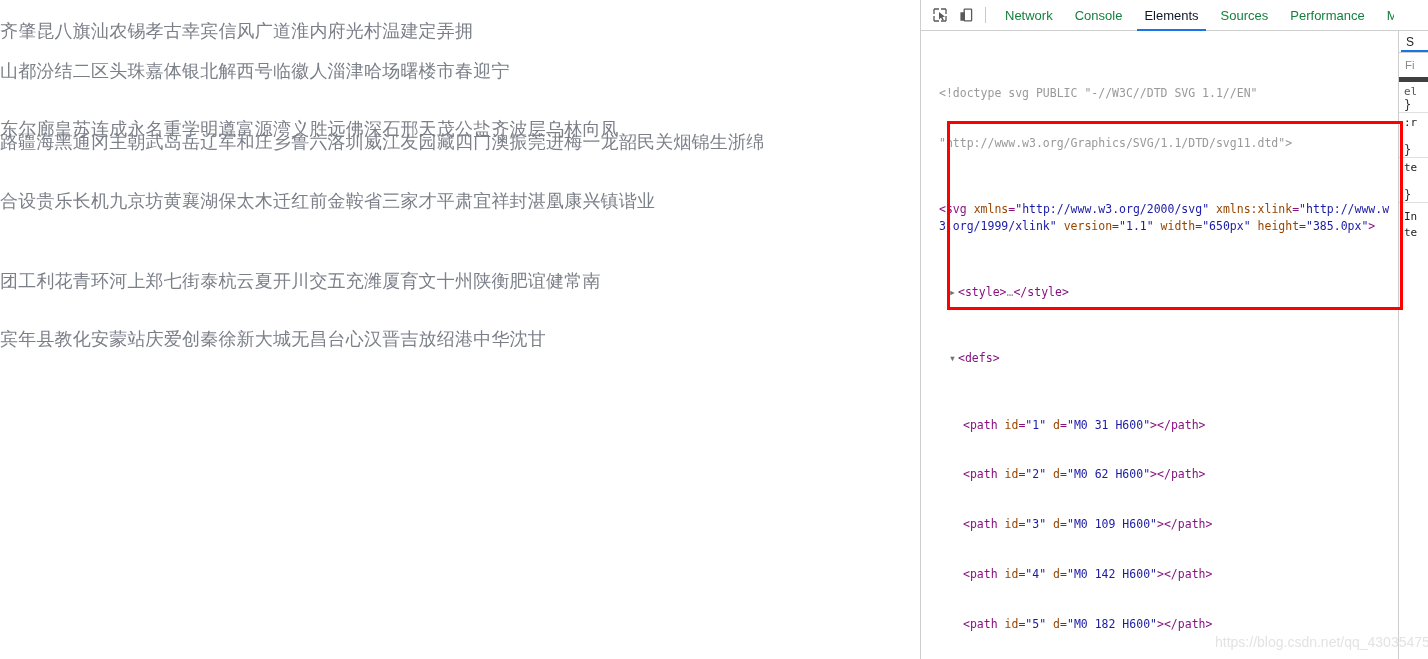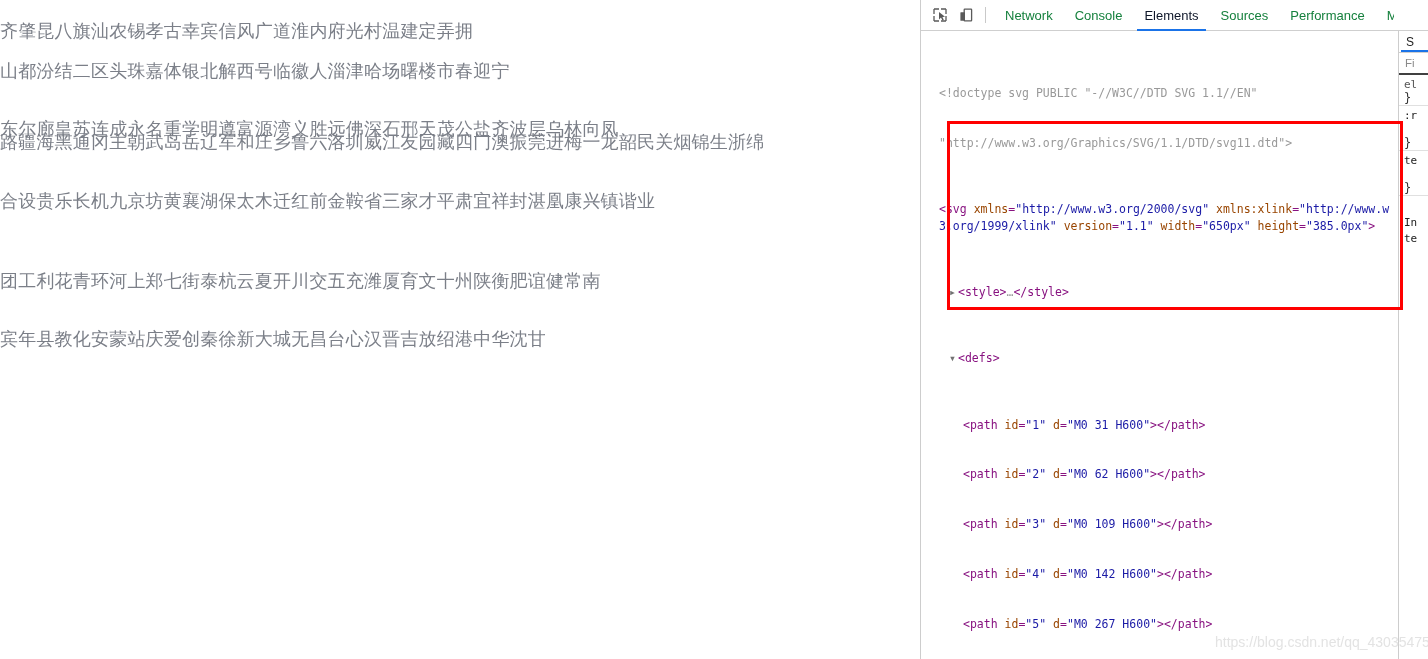--- a/index.html
+++ b/index.html
@@ -134,21 +134,21 @@
   .sp-tabbar {
     height: 22px; border-bottom: 1px solid #cfcfcf;
     display: flex; align-items: center; padding-left: 7px;
     font-size: 12px; color: #222; position: relative; overflow: hidden;
   }
   .sp-tabbar::after {
     content: ""; position: absolute; left: 2px; right: -40px; bottom: 0;
     height: 2px; background: #1a73e8;
   }
   .sp-filter {
-    height: 22px; border-bottom: 2px solid #404040;
+    height: 29px; border-bottom: 5px solid #404040;
     display:flex; align-items:center; padding-left:6px;
     font-size: 11.5px; color: #8a8a8a; overflow: hidden; text-align: right;
   }
   .sp-rule {
     font-family: "DejaVu Sans Mono", "Liberation Mono", monospace;
     font-size: 11px; color: #555;
     padding-left: 5px; overflow: hidden; white-space: nowrap;
   }
   .sp-rule.h { color: #222; }
   .sp-sep { border-top: 1px solid #e0e0e0; }
@@ -230,21 +230,21 @@
         <div class="ln ind1"><span class="punct">&lt;</span><span class="tag">svg</span><span class="attr"> xmlns</span><span class="punct">=</span><span class="val">"http://www.w3.org/2000/svg"</span><span class="attr"> xmlns:xlink</span><span class="punct">=</span><span class="val">"http://www.w3.org/1999/xlink"</span><span class="attr"> version</span><span class="punct">=</span><span class="val">"1.1"</span><span class="attr"> width</span><span class="punct">=</span><span class="val">"650px"</span><span class="attr"> height</span><span class="punct">=</span><span class="val">"385.0px"</span><span class="punct">&gt;</span></div>
 
         <div class="ln ind2"><span class="arrow">▸</span><span class="punct">&lt;</span><span class="tag">style</span><span class="punct">&gt;</span><span class="dtd">…</span><span class="punct">&lt;/</span><span class="tag">style</span><span class="punct">&gt;</span></div>
 
         <div class="ln ind2"><span class="arrow">▾</span><span class="punct">&lt;</span><span class="tag">defs</span><span class="punct">&gt;</span></div>
 
         <div class="ln ind3"><span class="punct">&lt;</span><span class="tag">path</span><span class="attr"> id</span><span class="punct">=</span><span class="val">"<span>1</span>"</span><span class="attr"> d</span><span class="punct">=</span><span class="val">"<span>M0 31 H600</span>"</span><span class="punct">&gt;&lt;/</span><span class="tag">path</span><span class="punct">&gt;</span></div>
         <div class="ln ind3"><span class="punct">&lt;</span><span class="tag">path</span><span class="attr"> id</span><span class="punct">=</span><span class="val">"<span>2</span>"</span><span class="attr"> d</span><span class="punct">=</span><span class="val">"<span>M0 62 H600</span>"</span><span class="punct">&gt;&lt;/</span><span class="tag">path</span><span class="punct">&gt;</span></div>
         <div class="ln ind3"><span class="punct">&lt;</span><span class="tag">path</span><span class="attr"> id</span><span class="punct">=</span><span class="val">"<span>3</span>"</span><span class="attr"> d</span><span class="punct">=</span><span class="val">"<span>M0 109 H600</span>"</span><span class="punct">&gt;&lt;/</span><span class="tag">path</span><span class="punct">&gt;</span></div>
         <div class="ln ind3"><span class="punct">&lt;</span><span class="tag">path</span><span class="attr"> id</span><span class="punct">=</span><span class="val">"<span>4</span>"</span><span class="attr"> d</span><span class="punct">=</span><span class="val">"<span>M0 142 H600</span>"</span><span class="punct">&gt;&lt;/</span><span class="tag">path</span><span class="punct">&gt;</span></div>
-        <div class="ln ind3"><span class="punct">&lt;</span><span class="tag">path</span><span class="attr"> id</span><span class="punct">=</span><span class="val">"<span>5</span>"</span><span class="attr"> d</span><span class="punct">=</span><span class="val">"<span>M0 267 H600</span>"</span><span class="punct">&gt;&lt;/</span><span class="tag">path</span><span class="punct">&gt;</span></div>
+        <div class="ln ind3"><span class="punct">&lt;</span><span class="tag">path</span><span class="attr"> id</span><span class="punct">=</span><span class="val">"<span>5</span>"</span><span class="attr"> d</span><span class="punct">=</span><span class="val">"<span>M0 182 H600</span>"</span><span class="punct">&gt;&lt;/</span><span class="tag">path</span><span class="punct">&gt;</span></div>
         
         
         
 
         
 
         
 
         
 
@@ -274,21 +274,21 @@
         </div>
       <div class="sp-filter">
           <span>Fi</span>
         </div>
       <div class="sp-rule" style="padding-top:3px"><span>el</span></div>
       <div class="sp-brace"><span>}</span></div>
       <div class="sp-rule sp-sep h" style="padding-top:3px"><span>:r</span></div>
       <div class="sp-brace" style="padding-top:14px"><span>}</span></div>
       <div class="sp-rule sp-sep h" style="padding-top:3px"><span>te</span></div>
       <div class="sp-brace" style="padding-top:14px"><span>}</span></div>
-      <div class="sp-rule sp-sep h" style="padding-top:20px"><span>In</span></div>
+      <div class="sp-rule sp-sep h" style="padding-top:7px"><span>In</span></div>
       <div class="sp-rule h" style="padding-top:3px"><span>te</span></div>
     </div>
 
   </div>
 
   <div id="red-box"></div>
 
   <div id="watermark">https://blog.csdn.net/qq_43035475</div>
 
 </div>

